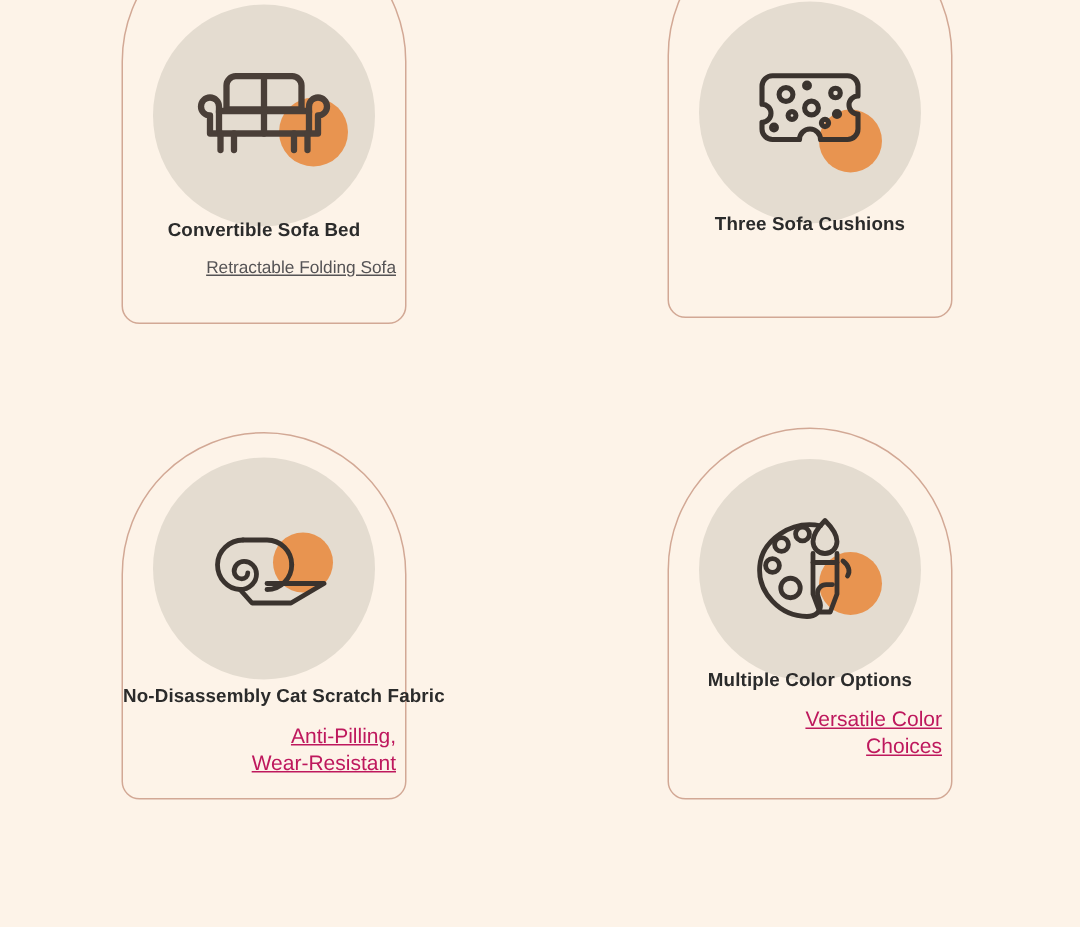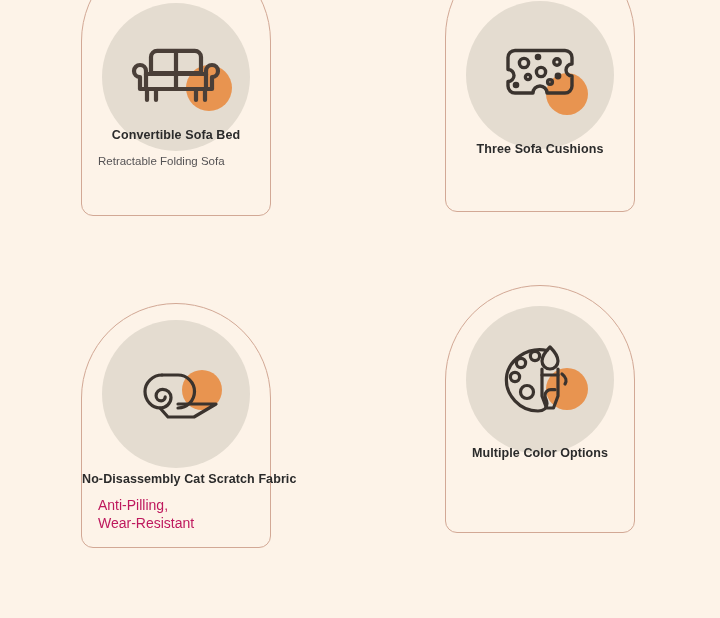--- a/index.html
+++ b/index.html
@@ -28,21 +28,21 @@
     position: absolute;
     width: 190px;
     background: #FDF3E8;
     border: 1px solid #D2A895;
     border-radius: 95px 95px 12px 12px;
     box-sizing: border-box;
   }
 
   .card-1 { left: 81px;  top: -54px; height: 270px; }
   .card-2 { left: 445px; top: -58px; height: 270px; }
-  .card-3 { left: 81px;  top: 303px; height: 245px; }
+  .card-3 { left: 81px;  top: 288px; height: 245px; }
   .card-4 { left: 445px; top: 285px; height: 248px; }
 
   
   .medallion {
     position: absolute;
     left: 50%;
     transform: translateX(-50%);
     width: 148px;
     height: 148px;
     border-radius: 50%;
@@ -70,21 +70,21 @@
     display: block;
     overflow: visible;
   }
 
   
   .card-text {
     position: absolute;
     left: 0;
     width: 100%;
   }
-  .card-1 .card-text { top: 181px; }
+  .card-1 .card-text { top: 199px; }
   .card-2 .card-text { top: 199px; }
   .card-3 .card-text { top: 168px; }
   .card-4 .card-text { top: 160px; }
 
   .card-title {
     text-align: center;
     font-size: 12.5px;
     font-weight: bold;
     color: #2B2B2B;
     white-space: nowrap;
@@ -92,25 +92,26 @@
   }
   .card-3 .card-title,
   .card-4 .card-title {
     font-size: 12.5px;
   }
 
   .card-subtitle {
     margin-top: 12px;
     padding-left: 16px;
     padding-right: 6px;
-    text-align: left;
+    text-align: right;
     font-size: 11.5px;
     line-height: 1.28;
     color: #555355;
     white-space: pre-line;
+    text-decoration: underline;
   }
   .card-3 .card-subtitle,
   .card-4 .card-subtitle {
     font-size: 14px;
     line-height: 1.25;
     margin-top: 11px;
     color: #be185d;
   }
 </style>
 </head>
@@ -212,16 +213,18 @@
           <path d="M43 34h16"></path>
 
           <path d="M51 6c-5 5-8 9.5-8 14s3.5 8 8 8 8-3.5 8-8-3-9-8-14z"></path>
 
           <path d="M63 33c4 3 5 7 3 10"></path>
         </svg>
       </div>
     </div>
     <div class="card-text">
       <div class="card-title">Multiple Color Options</div>
+      <div class="card-subtitle">Versatile Color
+Choices</div>
     </div>
   </div>
 
 </div>
 
 </body></html>

